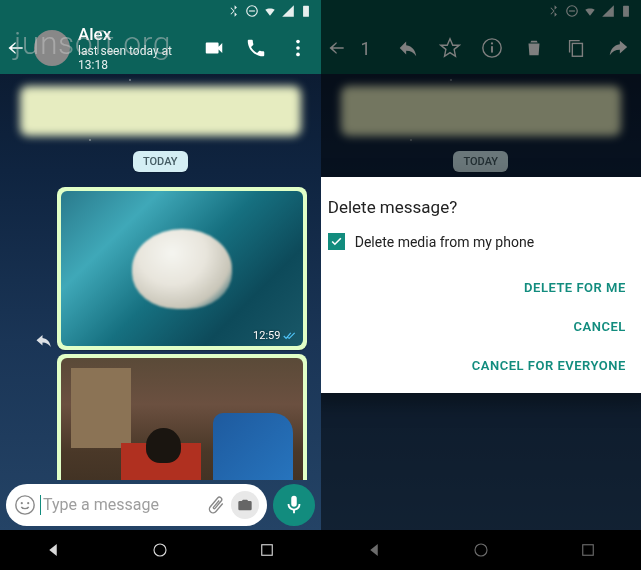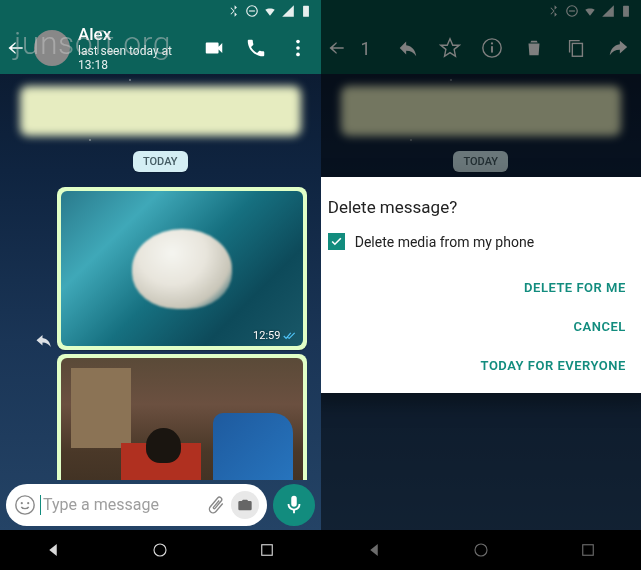--- a/index.html
+++ b/index.html
@@ -234,21 +234,21 @@
       <div class="checkbox">
         <svg viewBox="0 0 24 24">
             <path d="M4 12l5 5L20 6" fill="none" stroke="#fff" stroke-width="3"></path>
           </svg>
       </div>
       <span>Delete media from my phone</span>
     </div>
     <div class="dlg-actions">
       <div class="dlg-btn">DELETE FOR ME</div>
       <div class="dlg-btn">CANCEL</div>
-      <div class="dlg-btn">TODAY FOR EVERYONE</div>
+      <div class="dlg-btn">CANCEL FOR EVERYONE</div>
     </div>
   </div>
   <div class="navbar">
     <svg class="nav-icon" viewBox="0 0 24 24">
         <path d="M17 4l-10 8 10 8z"></path>
       </svg>
     <svg class="nav-icon" viewBox="0 0 24 24">
         <circle cx="12" cy="12" r="8" fill="none" stroke="#fff" stroke-width="1.5"></circle>
       </svg>
     <svg class="nav-icon" viewBox="0 0 24 24">

